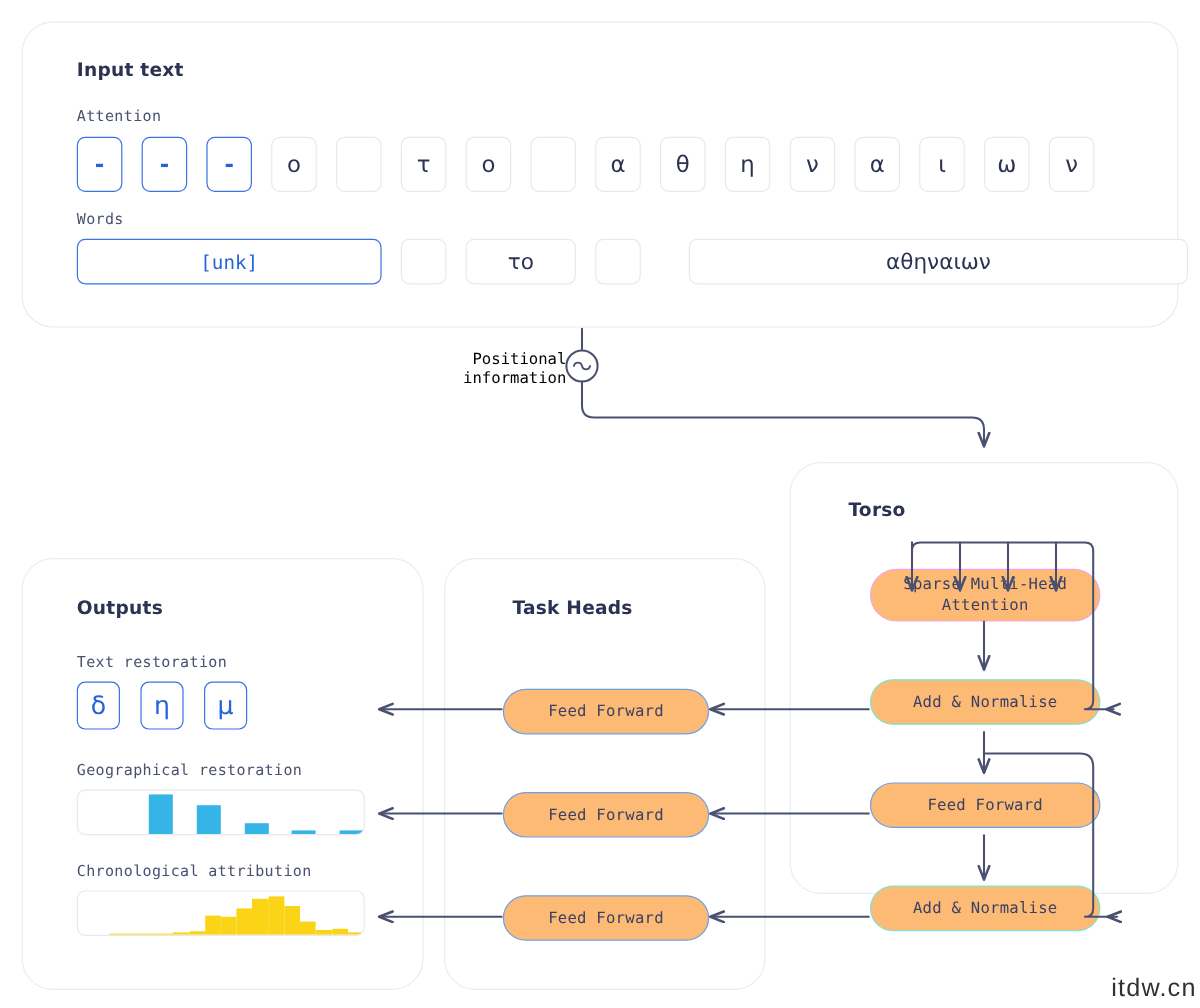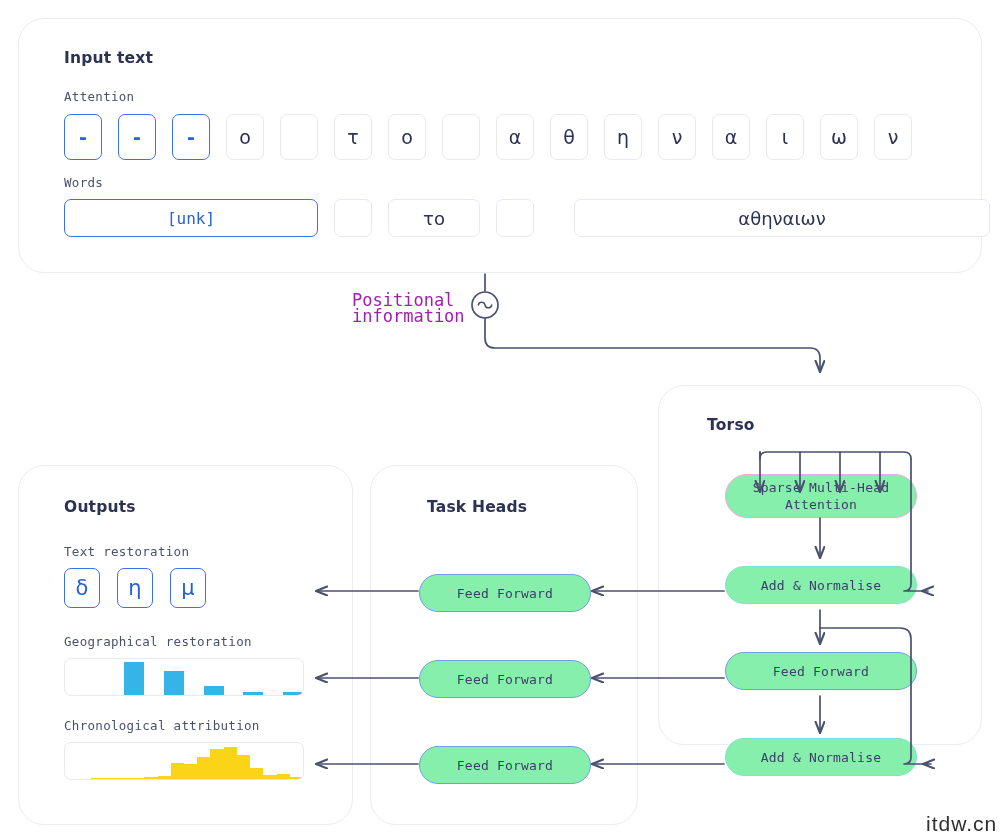--- a/index.html
+++ b/index.html
@@ -87,36 +87,36 @@
     font-family: "DejaVu Sans Mono", "Liberation Mono", monospace;
     font-size: 16px;
   }
 
   
   #pos-label {
     position: absolute;
     left: 352px;
     top: 292px;
     width: 120px;
-    text-align: left;
+    text-align: right;
     font-family: "DejaVu Sans Mono", "Liberation Mono", monospace;
-    font-size: 17px;
+    font-size: 13px;
     line-height: 16px;
-    color: #a21caf;
+    color: #000000;
   }
 
   
   #torso-panel { left: 658px; top: 385px; width: 324px; height: 360px; }
   #torso-title { position: absolute; left: 48px; top: 30px; }
 
   .pill {
     position: absolute;
     box-sizing: border-box;
     border-radius: 24px;
-    background: #86efac;
+    background: #fdba74;
     display: flex;
     align-items: center;
     justify-content: center;
     text-align: center;
     font-family: "DejaVu Sans Mono", "Liberation Mono", monospace;
     font-size: 13px;
     line-height: 17px;
     color: #3a4165;
     letter-spacing: 0.2px;
   }

